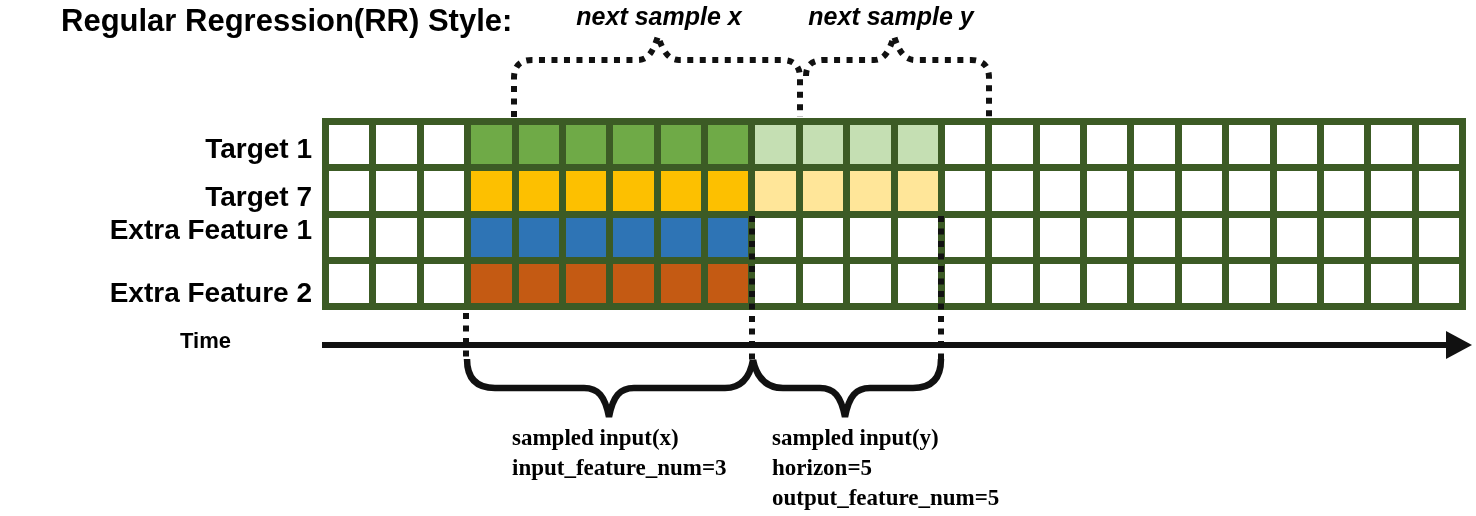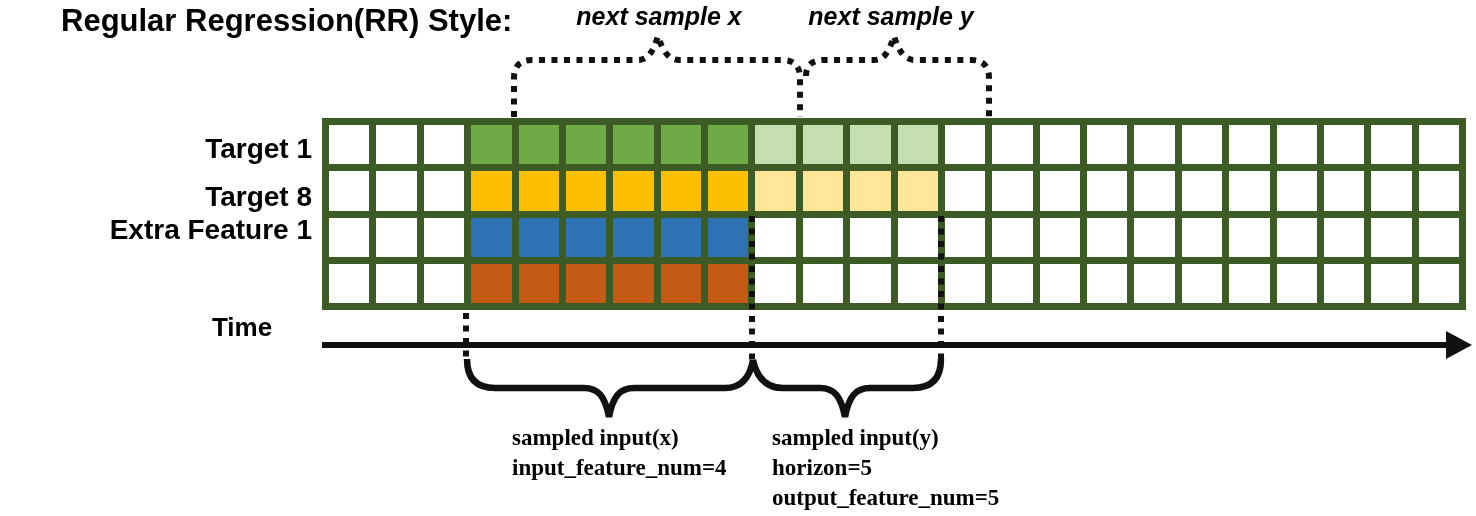--- a/index.html
+++ b/index.html
@@ -63,24 +63,24 @@
     font-style: italic;
     font-weight: 600;
     white-space: nowrap;
     z-index: 3;
   }
   .brace-label.next-x { left: 659px; }
   .brace-label.next-y { left: 891px; }
   .time-label {
     position: absolute;
     left: 180px;
-    top: 312px;
+    top: 328px;
     width: 124px;
-    text-align: center;
-    font-size: 26px;
+    text-align: left;
+    font-size: 22px;
     font-weight: bold;
     z-index: 3;
   }
   .caption {
     position: absolute;
     top: 423px;
     font-size: 23px;
     font-weight: 600;
     line-height: 30px;
     white-space: nowrap;
@@ -94,22 +94,23 @@
 <body>
 
 <div class="canvas">
 
   <div class="title">Regular Regression(RR) Style:</div>
 
   <div class="brace-label next-y">next sample y</div>
   <div class="brace-label next-x">next sample x</div>
 
   <div class="row-label" style="top:118px">Target 1</div>
-  <div class="row-label" style="top:166px">Target 8</div>
+  <div class="row-label" style="top:166px">Target 7</div>
   <div class="row-label" style="top:199px">Extra Feature 1</div>
+  <div class="row-label" style="top:262px">Extra Feature 2</div>
 
   <div class="grid" style="background: rgb(60, 91, 37); grid-template-columns: repeat(24, 1fr); grid-template-rows: repeat(4, 1fr);">
       <div class="cell"></div>
       <div class="cell"></div>
       <div class="cell"></div>
       <div class="cell" style="background: rgb(111, 170, 71);"></div>
       <div class="cell" style="background: rgb(111, 170, 71);"></div>
       <div class="cell" style="background: rgb(111, 170, 71);"></div>
       <div class="cell" style="background: rgb(111, 170, 71);"></div>
       <div class="cell" style="background: rgb(111, 170, 71);"></div>
@@ -218,21 +219,21 @@
 
     <path d="M467,359 Q467,388 495,388 L584,388 C598,388 605,396 609,417 C613,396 620,388 634,388 L725,388 Q748,388 753,360" fill="none" stroke="#111111" stroke-width="6.5"></path>
 
     <path d="M753,360 Q759,388 783,388 L820,388 C834,388 841,396 845,417 C849,396 856,388 870,388 L913,388 Q941,388 941,359" fill="none" stroke="#111111" stroke-width="6.5"></path>
   </svg>
 
   <div class="time-label">Time</div>
 
   <div class="caption input">
     <div>sampled input(x)</div>
-    <div>input_feature_num=4</div>
+    <div>input_feature_num=3</div>
   </div>
   <div class="caption output">
     <div>sampled input(y)</div>
     <div>horizon=5</div>
     <div>output_feature_num=5</div>
   </div>
 
 </div>
 
 </body></html>

